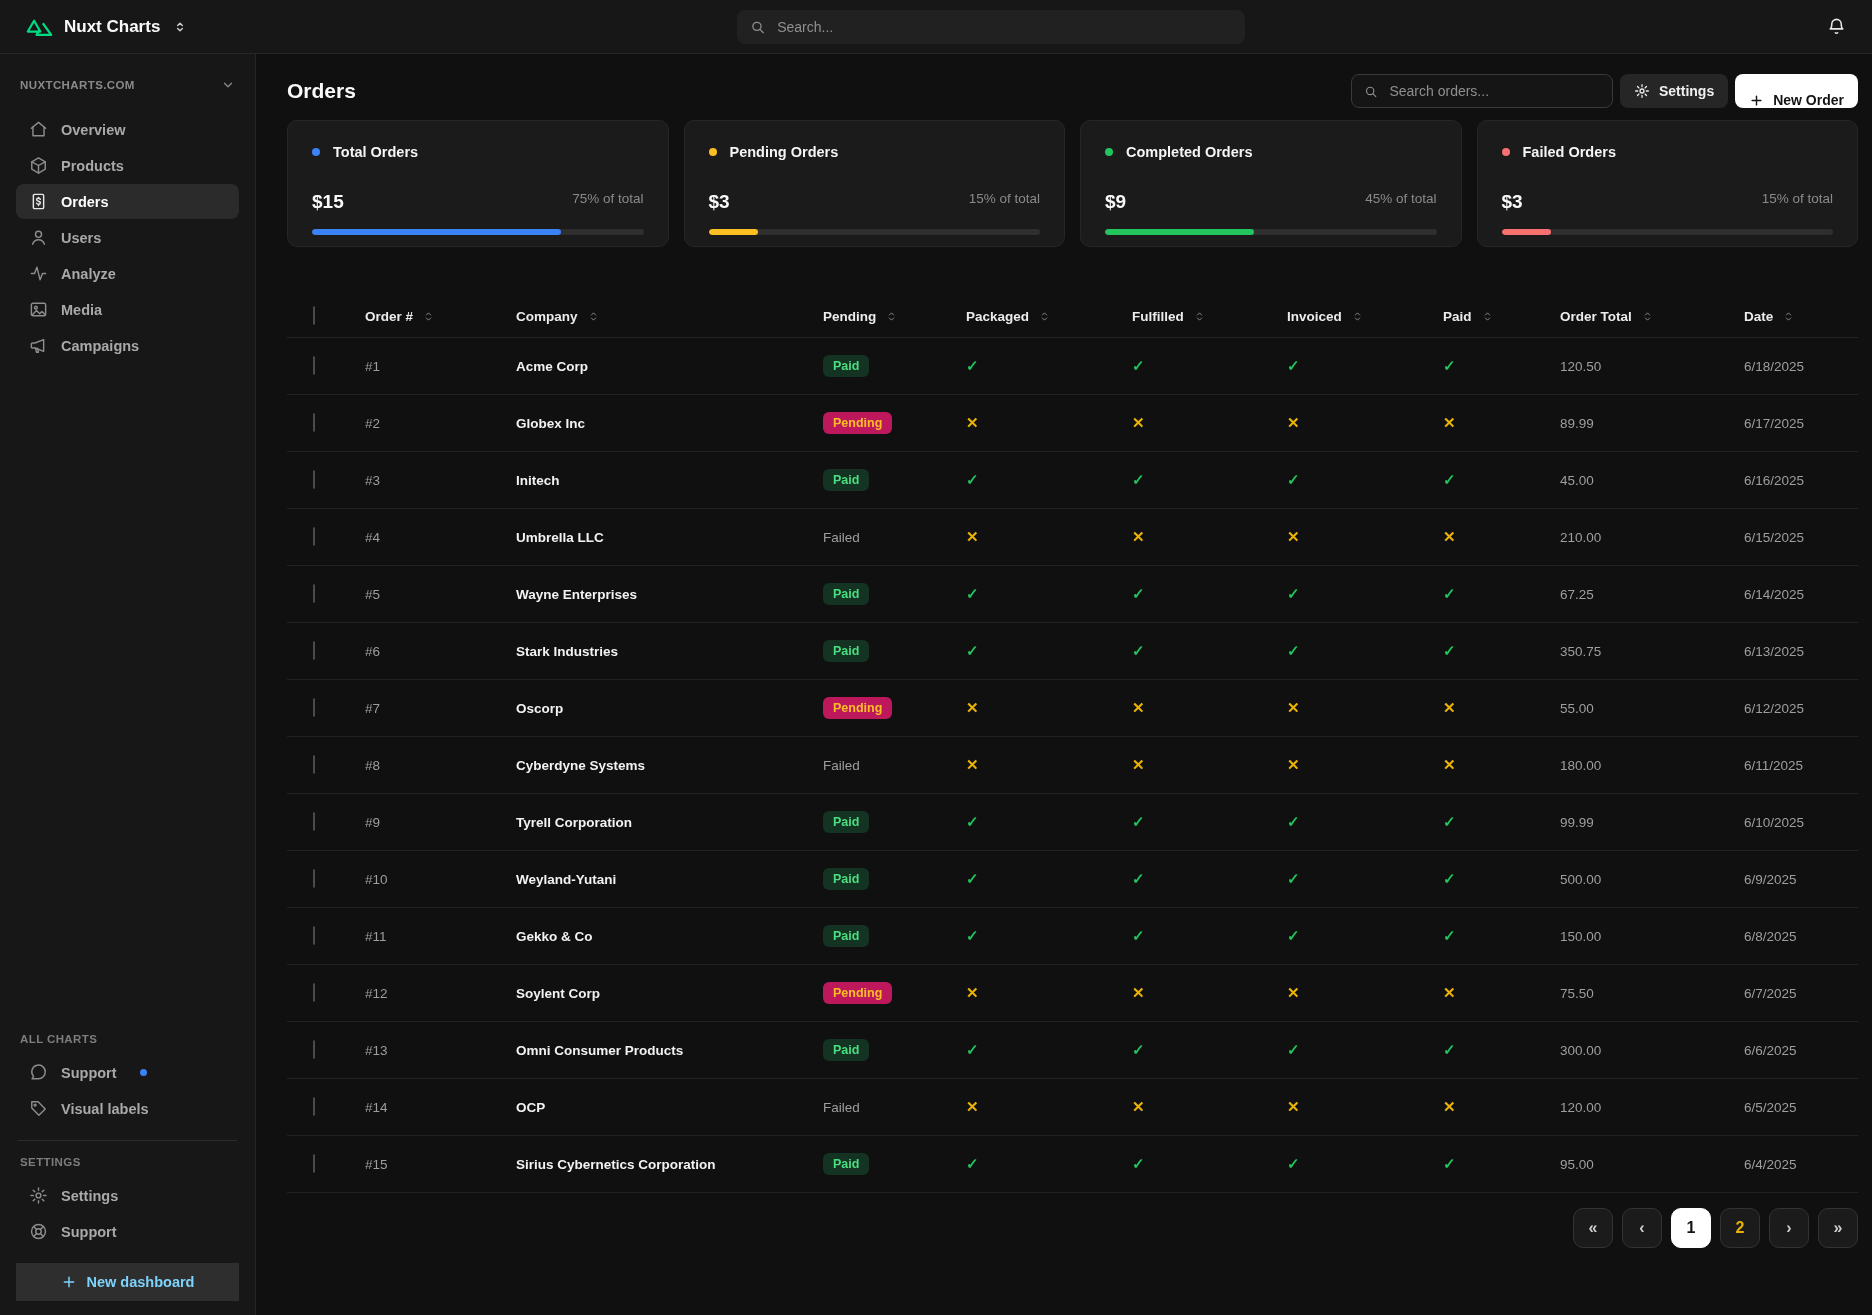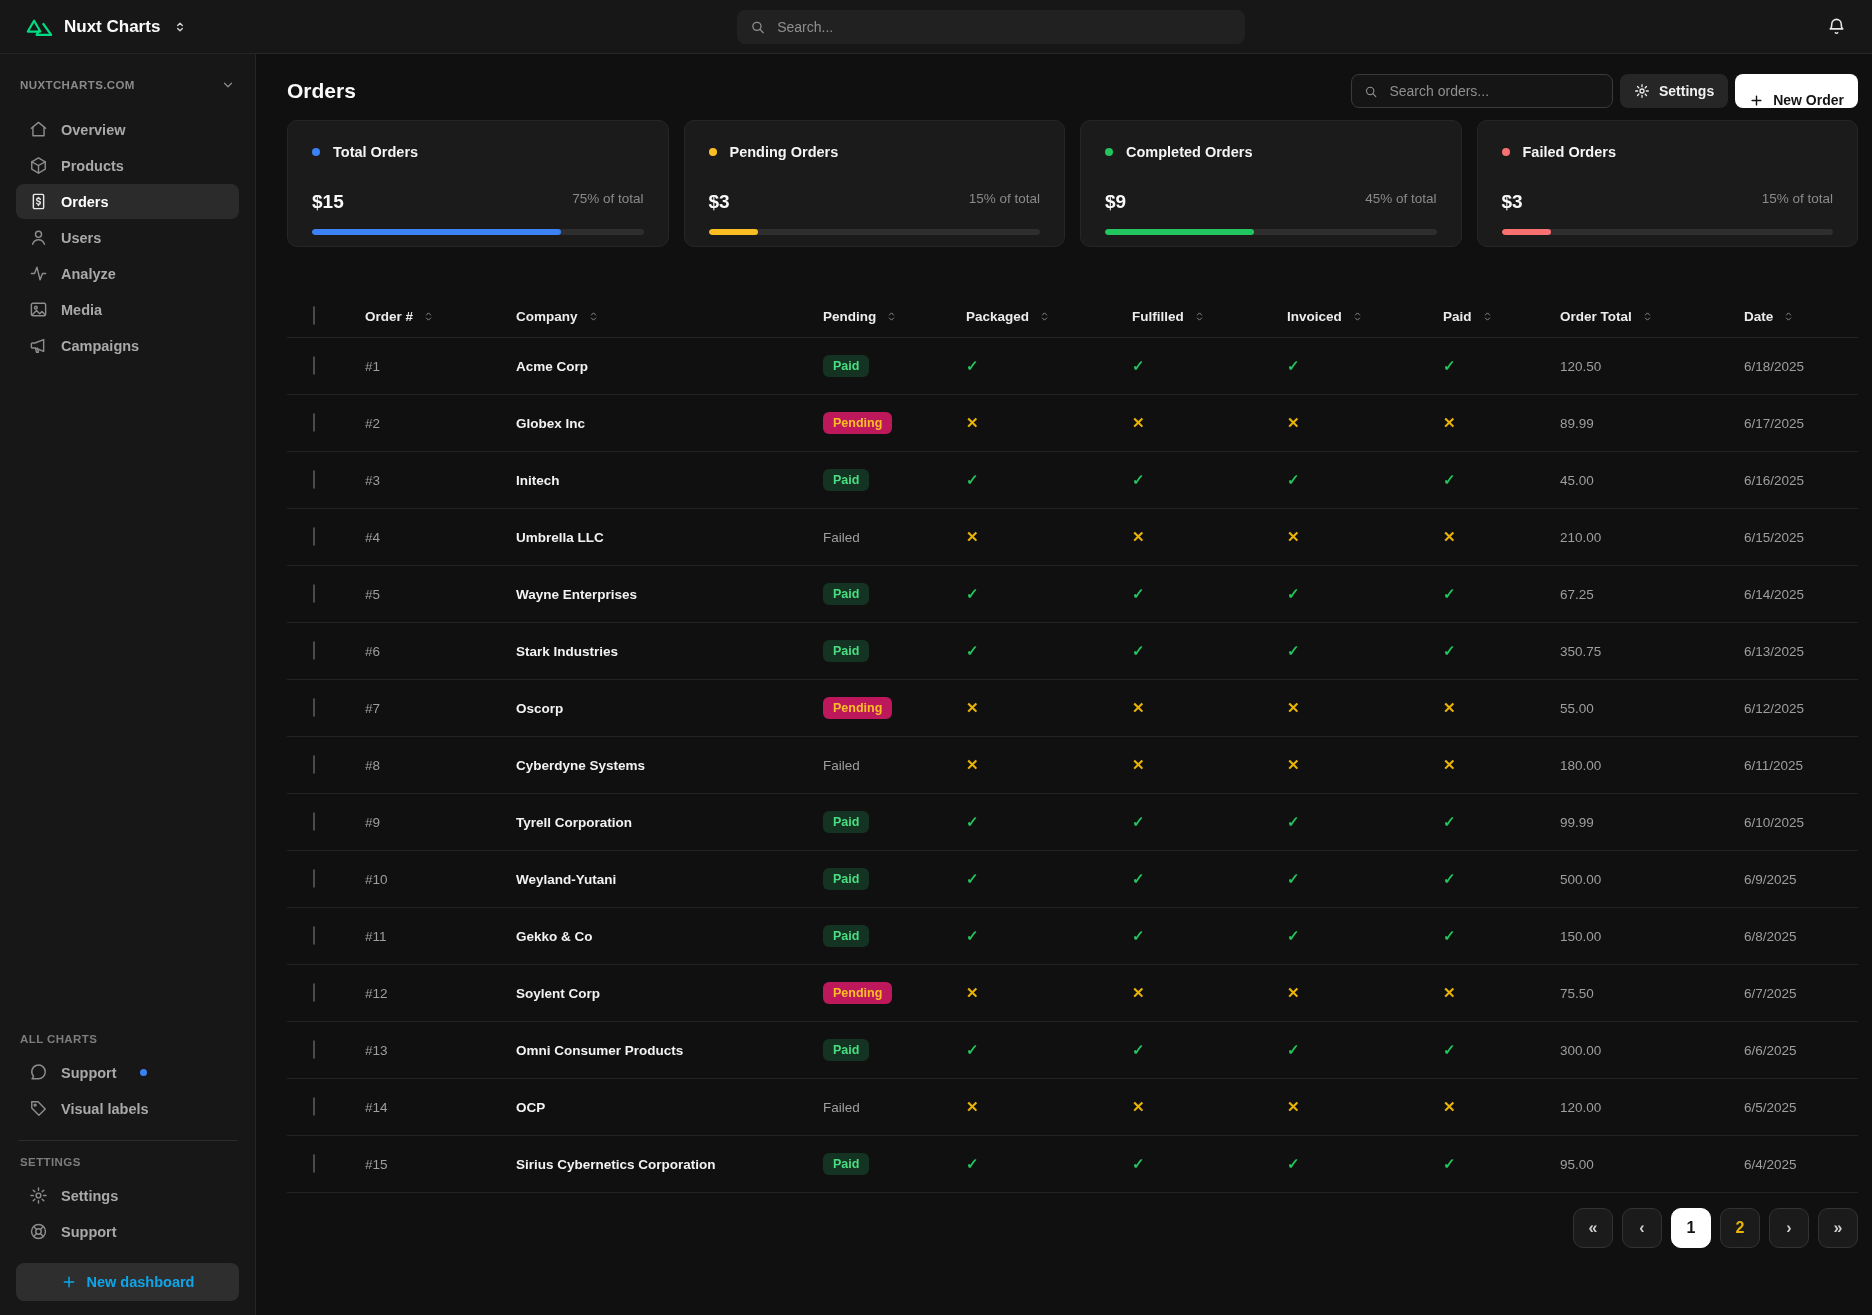--- a/index.html
+++ b/index.html
@@ -47,23 +47,23 @@
     border-radius:8px; color:#a9a9a9; font-size:14.5px; font-weight:600; cursor:default;
   }
   .nav-item .ico { color:#8d8d8d; }
   .nav-item.active { background:#2b2b2b; color:#fff; }
   .nav-item.active .ico { color:#e8e8e8; }
   .spacer { flex:1; }
   .section-label { color:#7d7d7d; font-size:11.5px; font-weight:700; letter-spacing:.4px; padding:0 4px; margin:0 0 10px; }
   .divider { height:1px; background:#2c2c2c; margin:14px 2px 15px; }
   .blue-dot { width:7px; height:7px; border-radius:50%; background:#3b82f6; margin-left:10px; }
   .new-dash {
-    margin-top:14px; height:38px; background:#2e2e2e; border-radius:8px;
+    margin-top:14px; height:38px; background:#2e2e2e; border-radius:0;
     display:flex; align-items:center; justify-content:center; gap:10px;
-    color:#0ea5e9; font-weight:700; font-size:14.5px;
+    color:#7dd3fc; font-weight:700; font-size:14.5px;
   }
 
   
   .main { flex:1; padding:20px 14px 0 31px; display:flex; flex-direction:column; }
   .page-head { display:flex; align-items:center; height:34px; margin-bottom:12px; }
   .page-title { font-size:21px; font-weight:700; color:#fafafa; }
   .head-controls { margin-left:auto; display:flex; gap:7px; }
   .search-orders {
     width:262px; height:34px; border:1px solid #3a3a3a; border-radius:8px;
     background:#151515; display:flex; align-items:center; gap:10px; padding:0 12px; color:#8f8f8f;

